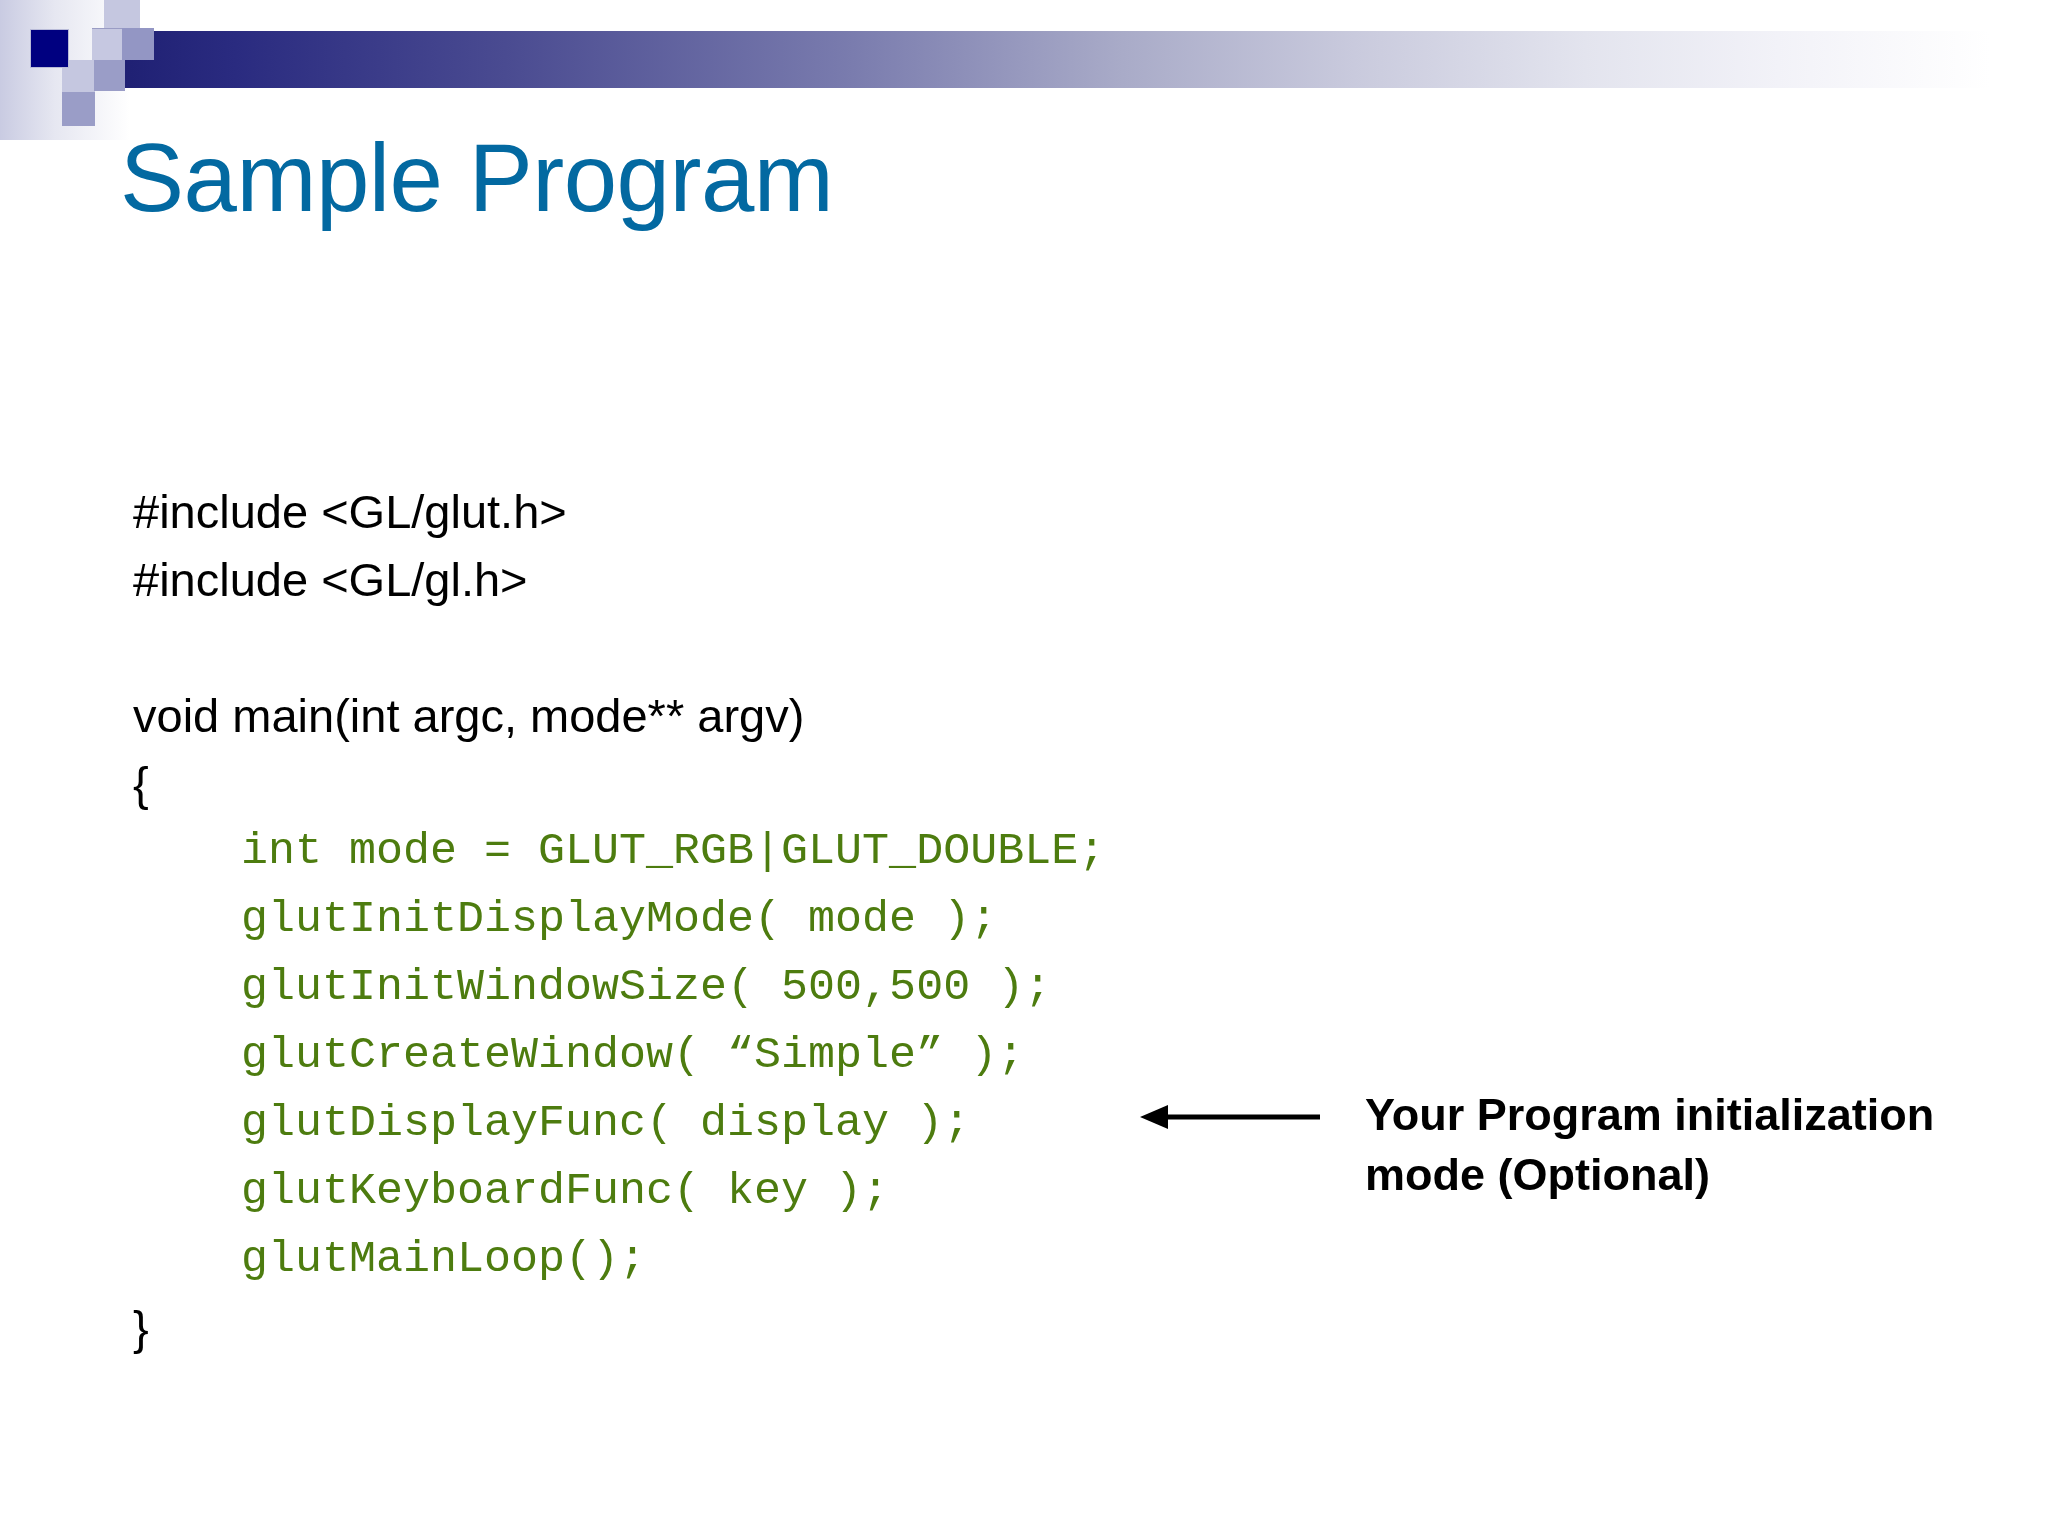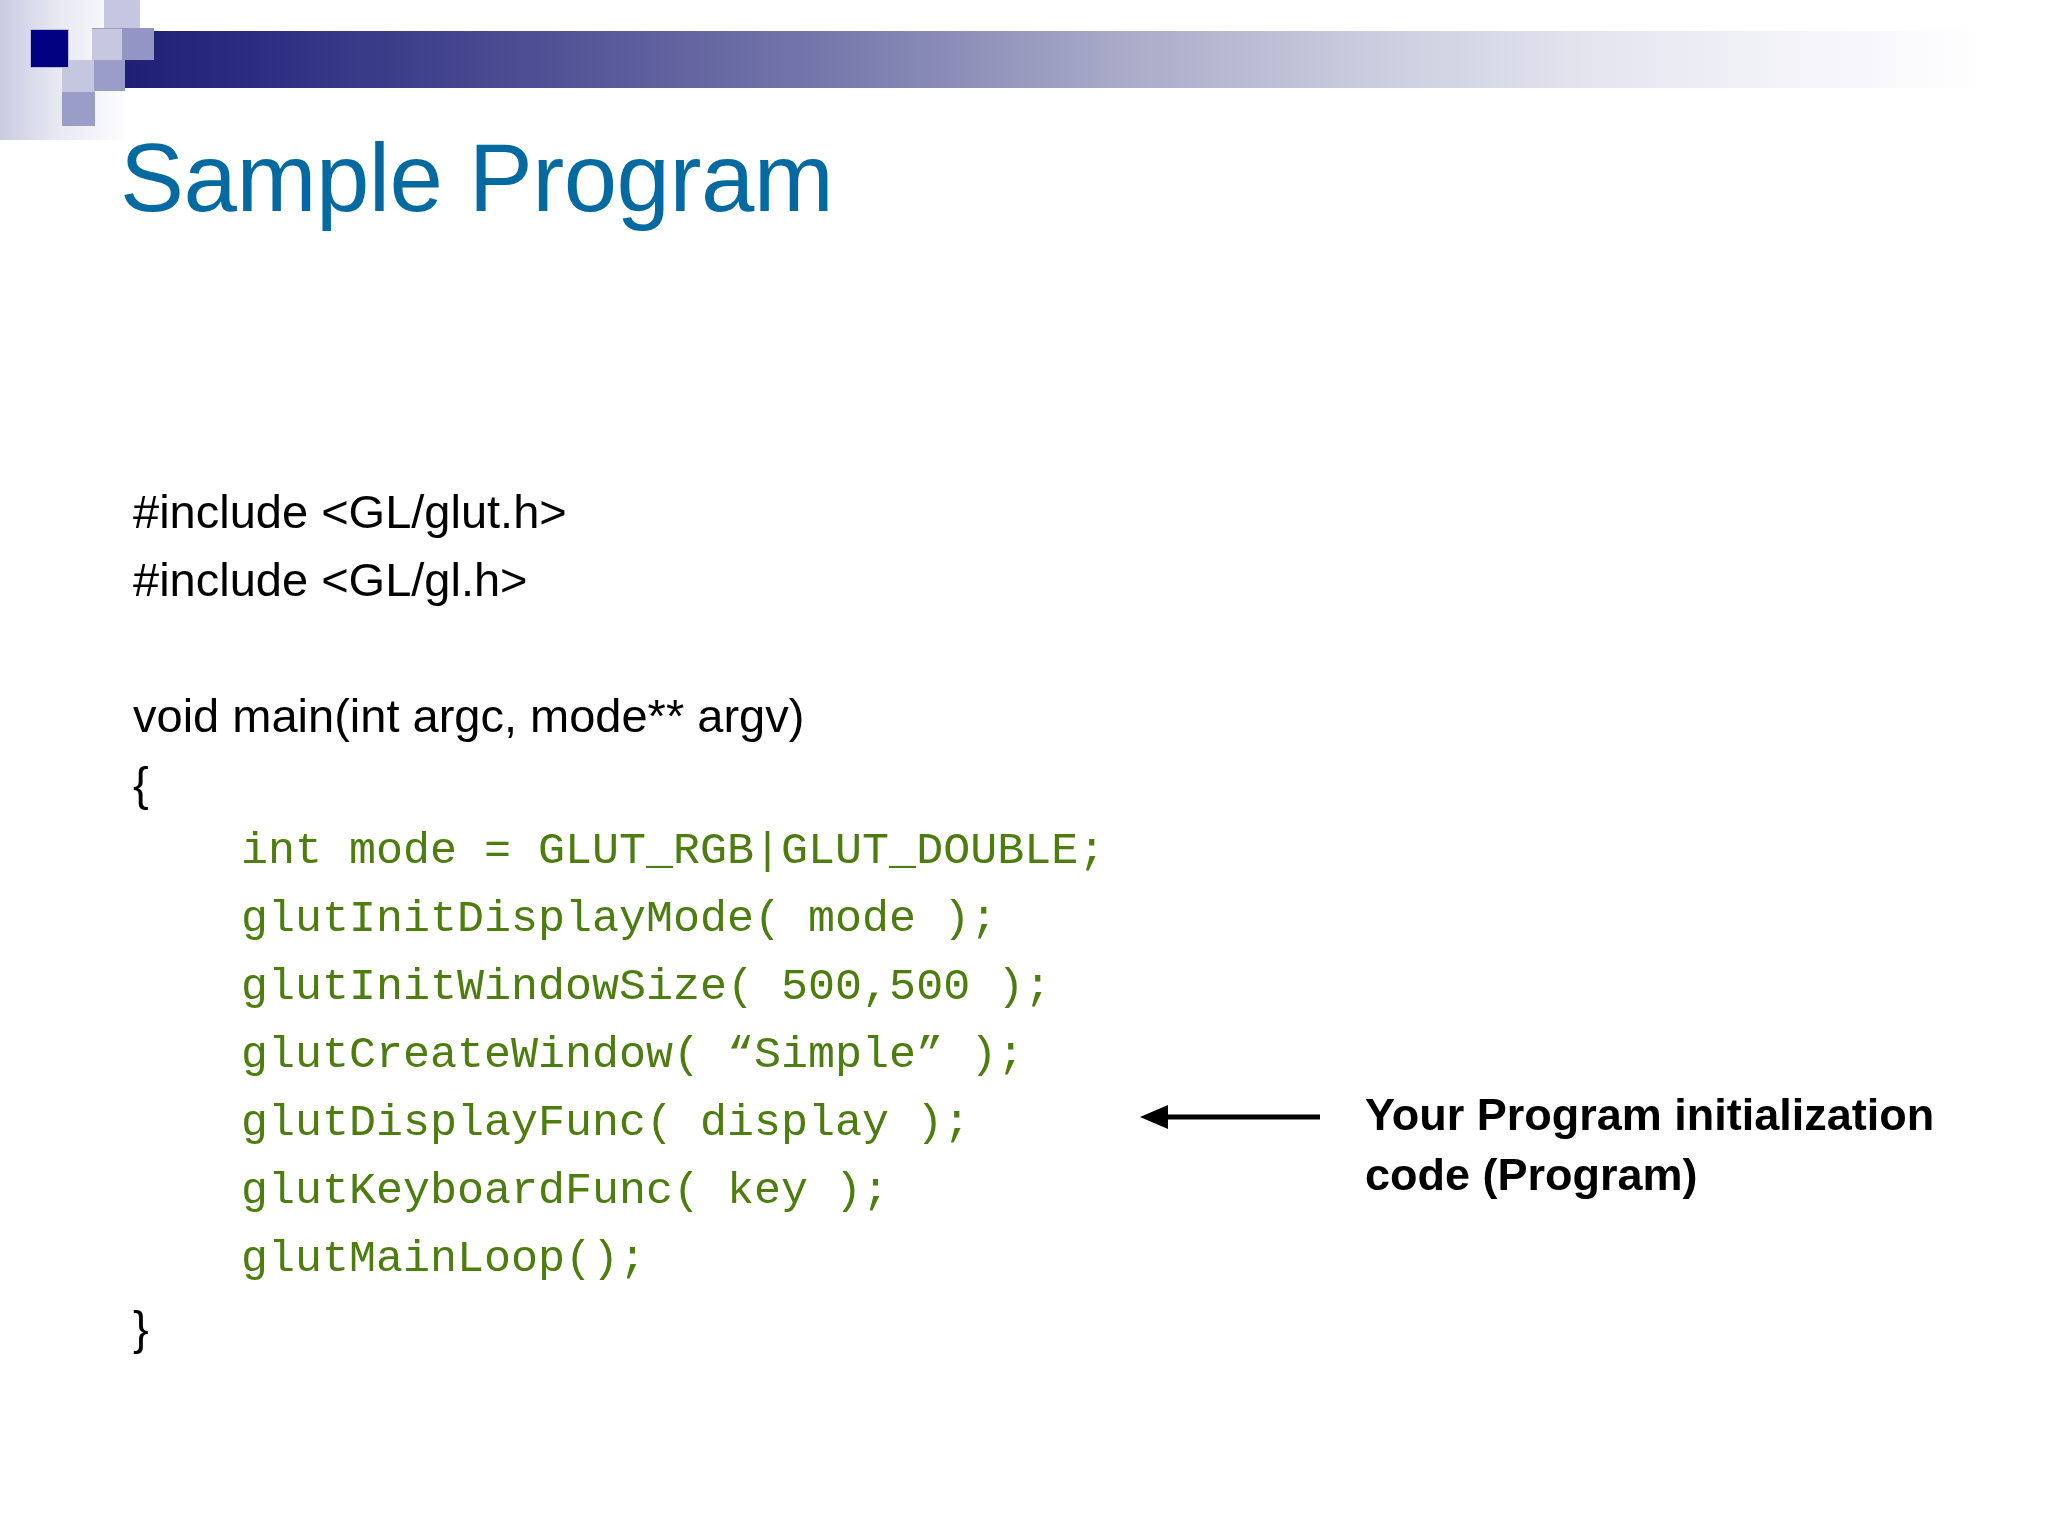--- a/index.html
+++ b/index.html
@@ -206,15 +206,15 @@
     <div class="plain-line">}</div>
   </div>
 
 <div id="annotation-group">
   <svg id="annotation-arrow" viewBox="0 0 180 30" xmlns="http://www.w3.org/2000/svg">
     <line x1="22" y1="15" x2="180" y2="15" stroke="#000000" stroke-width="5"></line>
     <polygon points="0,15 28,3 28,27" fill="#000000"></polygon>
   </svg>
   <div id="annotation-text">
     <div>Your Program initialization</div>
-    <div>code (Program)</div>
+    <div>mode (Optional)</div>
   </div>
 </div>
 
 </body></html>

